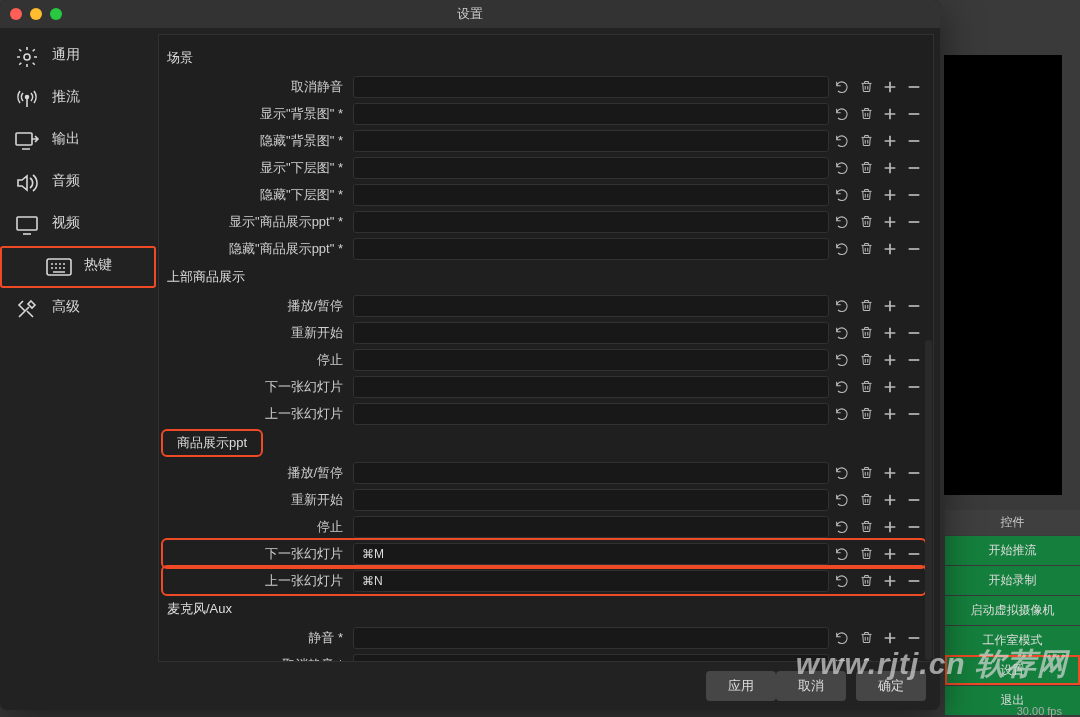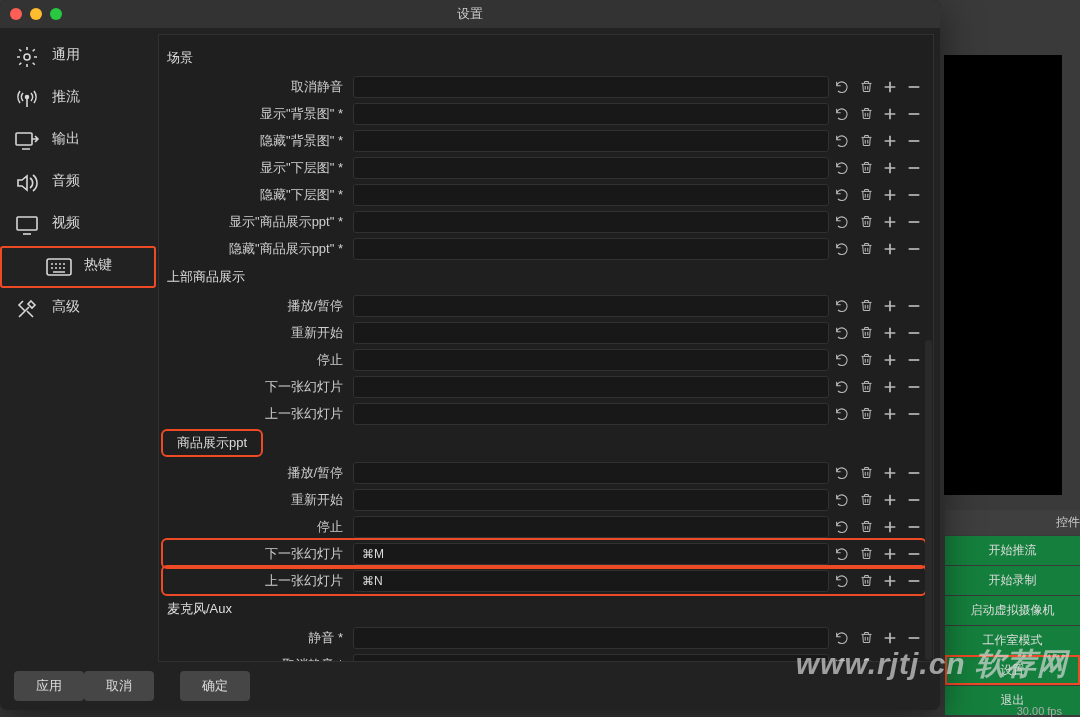--- a/index.html
+++ b/index.html
@@ -1,20 +1,20 @@
 <!DOCTYPE html>
 <html><head>
 <meta charset="utf-8">
 <style>
 * { box-sizing: border-box; margin: 0; padding: 0; font-family: -apple-system, "Helvetica Neue", Arial, sans-serif; }
 body { background: #585858; color: #d6d6d6; font-size: 13px; width: 1080px; height: 717px; overflow: hidden; position: relative; }
 .bgwin { position: absolute; top: 0; left: 0; right: 0; bottom: 0; background: #3a3a3a; }
 .preview-black { position: absolute; top: 55px; right: 18px; width: 118px; height: 440px; background: #000; }
 .side-panel { position: absolute; right: 0; top: 510px; width: 135px; }
-.side-panel .hdr { background: #3f3f3f; color: #ccc; text-align: right; font-size: 12px; padding: 4px 0; }
+.side-panel .hdr { background: #3f3f3f; color: #ccc; text-align: center; font-size: 12px; padding: 4px 0; }
 .side-panel button { display: block; width: 100%; background: #15803d; border: none; border-top: 1px solid #3a3a3a; color: #dcdcdc; font-size: 12px; padding: 6px 0; cursor: pointer; }
 .side-panel button.highlighted { outline: 2px solid #ef4a26; outline-offset: -2px; }
 .fps { position: absolute; right: 18px; bottom: 0; color: #aaa; font-size: 11px; }
 
 .dialog { position: absolute; top: 0; left: 0; width: 940px; height: 710px; background: #222; border-radius: 7px; box-shadow: 0 10px 40px rgba(0,0,0,.5); }
 .titlebar { height: 28px; display: flex; align-items: center; position: relative; background: #333; border-radius: 7px 7px 0 0; }
 .traffic { position: absolute; left: 10px; display: flex; gap: 8px; }
 .traffic span { width: 12px; height: 12px; border-radius: 6px; }
 .traffic .r { background: #ff5f57; } .traffic .y { background: #febc2e; } .traffic .g { background: #28c840; }
 .titlebar .t { flex: 1; text-align: center; color: #ccc; font-size: 13px; }
@@ -28,23 +28,23 @@
 
 .content { flex: 1; background: #1f1f1f; border: 1px solid #313131; margin: 6px 6px 0 2px; overflow-y: auto; padding: 8px 8px 8px 4px; }
 .section-title { color: #ddd; font-size: 13px; padding: 6px 0 6px 4px; }
 .section-title.highlighted { display: inline-block; outline: 2px solid #ef4a26; border-radius: 4px; padding: 3px 14px; margin: 4px 0; }
 .row { display: flex; align-items: center; height: 27px; gap: 2px; }
 .row.highlighted { outline: 2px solid #ef4a26; border-radius: 4px; }
 .row .lbl { width: 188px; text-align: right; color: #cfcfcf; font-size: 13px; padding-right: 8px; }
 .row .inp { flex: 1; height: 22px; background: #181818; border: 1px solid #313131; border-radius: 3px; color: #ddd; font-size: 12px; padding: 0 8px; font-family: inherit; }
 .row .ctl { width: 22px; height: 22px; display: flex; align-items: center; justify-content: center; color: #bbb; cursor: pointer; }
 
-.footer { position: absolute; left: 0; right: 0; bottom: 0; height: 48px; display: flex; align-items: center; justify-content: flex-start; padding: 0 14px; }
+.footer { position: absolute; left: 0; right: 0; bottom: 0; height: 48px; display: flex; align-items: center; justify-content: flex-end; padding: 0 14px; }
 .footer button { background: #464646; border: none; color: #ddd; font-size: 13px; padding: 6px 22px; border-radius: 4px; cursor: pointer; }
-.footer .right { display: flex; gap: 26px; }
+.footer .right { display: flex; gap: 10px; }
 
 .scrollbar-track { position: absolute; right: 8px; top: 340px; width: 7px; height: 320px; background: #2a2a2a; border-radius: 4px; }
 
 .watermark { position: absolute; right: 12px; bottom: 32px; color: rgba(220,220,220,.68); font-size: 30px; font-weight: 600; font-style: italic; letter-spacing: 1px; pointer-events: none; }
 
 svg { display: block; }
 .ico svg, .ctl svg { stroke: currentColor; fill: none; stroke-width: 1.6; }
 </style>
 </head>
 <body>

